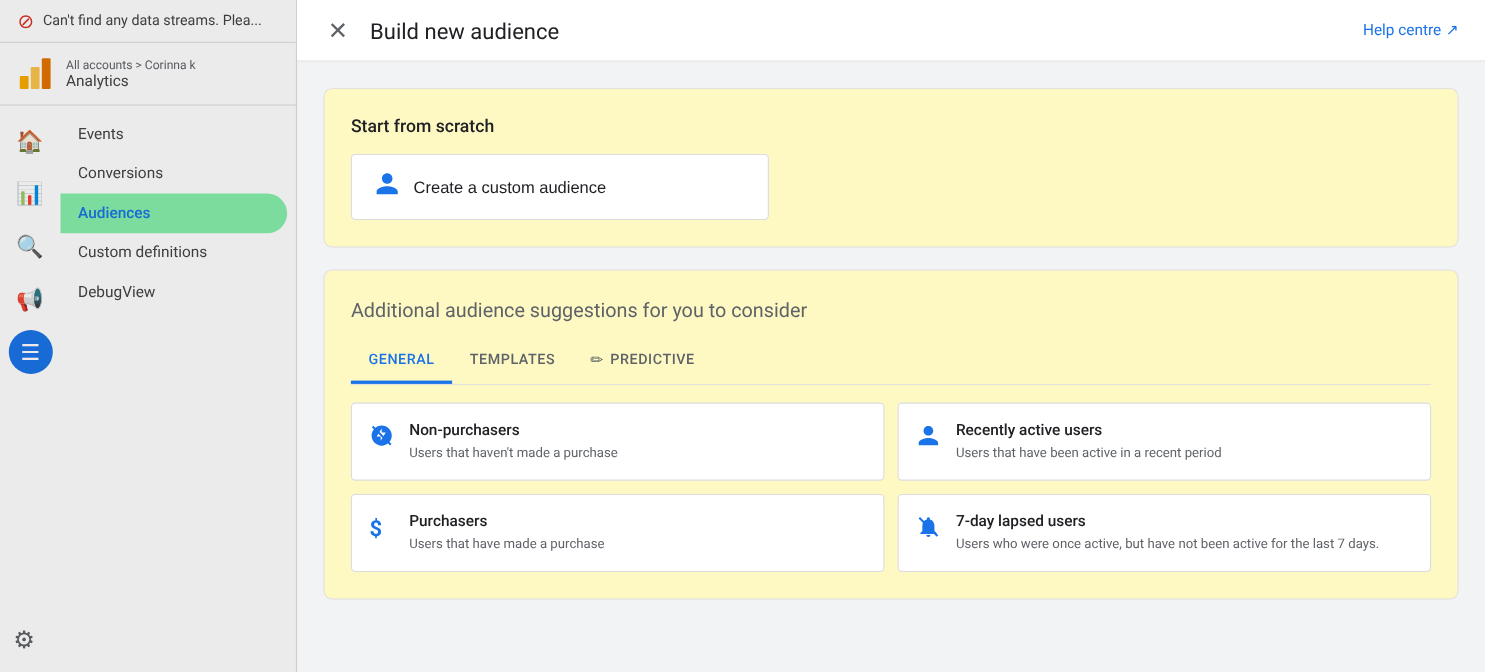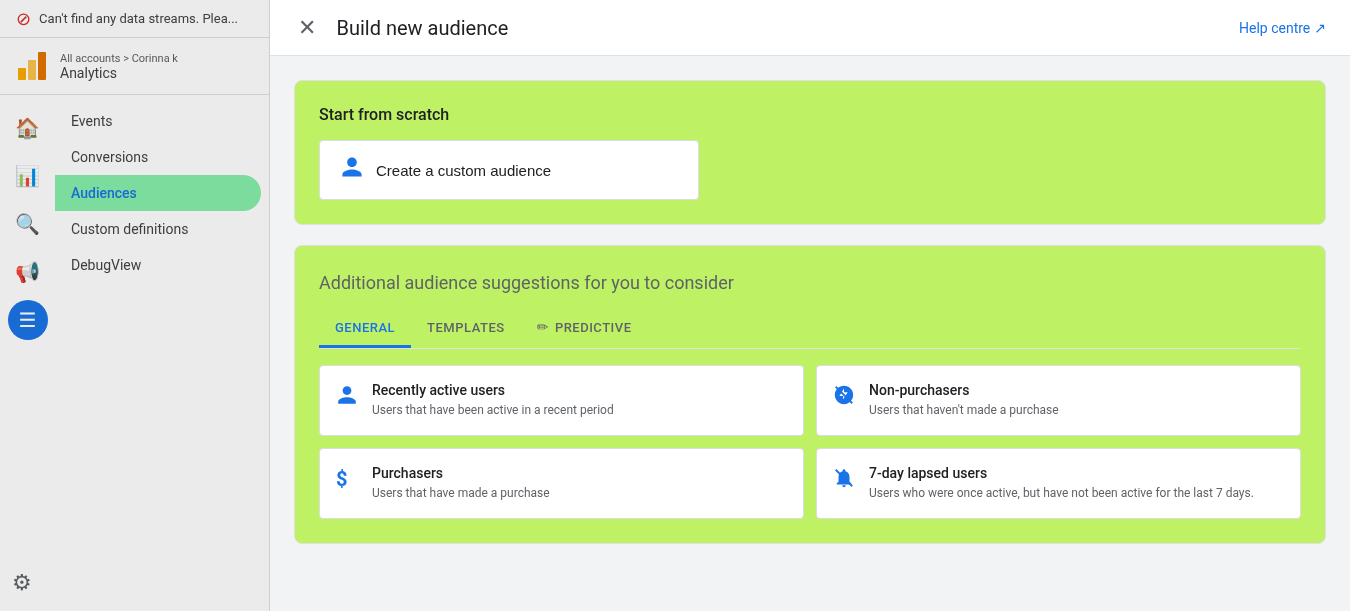--- a/index.html
+++ b/index.html
@@ -152,21 +152,21 @@
       padding: 24px;
       overflow-y: auto;
       height: calc(611px - 56px);
       display: flex;
       flex-direction: column;
       gap: 20px;
     }
 
     
     .card {
-      background: #bef264;
+      background: #fef9c3;
       border-radius: 8px;
       border: 1px solid #e0e0e0;
       padding: 24px;
     }
 
     .card-title {
       font-size: 16px;
       color: #202124;
       font-weight: 500;
       margin-bottom: 16px;
@@ -341,39 +341,39 @@
           <span style="font-size:14px;">✏</span>
           <span>PREDICTIVE</span>
         </div>
       </div>
 
       <div class="audience-grid">
 
         <div class="audience-card">
           <div class="audience-card-icon">
             <svg width="22" height="22" viewBox="0 0 24 24" fill="#1a73e8">
+              <path d="M12 2C6.48 2 2 6.48 2 12s4.48 10 10 10 10-4.48 10-10S17.52 2 12 2zm-1 15v-4H7l5-8v4h4l-5 8z"></path>
+              <line x1="3" y1="3" x2="21" y2="21" stroke="#1a73e8" stroke-width="2"></line>
+            </svg>
+          </div>
+          <div>
+            <div class="audience-card-title">Non-purchasers</div>
+            <div class="audience-card-desc">Users that haven't made a purchase</div>
+          </div>
+        </div>
+
+        <div class="audience-card">
+          <div class="audience-card-icon">
+            <svg width="22" height="22" viewBox="0 0 24 24" fill="#1a73e8">
               <path d="M12 12c2.7 0 4.8-2.1 4.8-4.8S14.7 2.4 12 2.4 7.2 4.5 7.2 7.2 9.3 12 12 12zm0 2.4c-3.2 0-9.6 1.6-9.6 4.8v2.4h19.2v-2.4c0-3.2-6.4-4.8-9.6-4.8z"></path>
             </svg>
           </div>
           <div>
             <div class="audience-card-title">Recently active users</div>
             <div class="audience-card-desc">Users that have been active in a recent period</div>
-          </div>
-        </div>
-
-        <div class="audience-card">
-          <div class="audience-card-icon">
-            <svg width="22" height="22" viewBox="0 0 24 24" fill="#1a73e8">
-              <path d="M12 2C6.48 2 2 6.48 2 12s4.48 10 10 10 10-4.48 10-10S17.52 2 12 2zm-1 15v-4H7l5-8v4h4l-5 8z"></path>
-              <line x1="3" y1="3" x2="21" y2="21" stroke="#1a73e8" stroke-width="2"></line>
-            </svg>
-          </div>
-          <div>
-            <div class="audience-card-title">Non-purchasers</div>
-            <div class="audience-card-desc">Users that haven't made a purchase</div>
           </div>
         </div>
 
         <div class="audience-card">
           <div class="audience-card-icon" style="color:#1a73e8; font-weight:bold; font-size:20px;">$</div>
           <div>
             <div class="audience-card-title">Purchasers</div>
             <div class="audience-card-desc">Users that have made a purchase</div>
           </div>
         </div>

